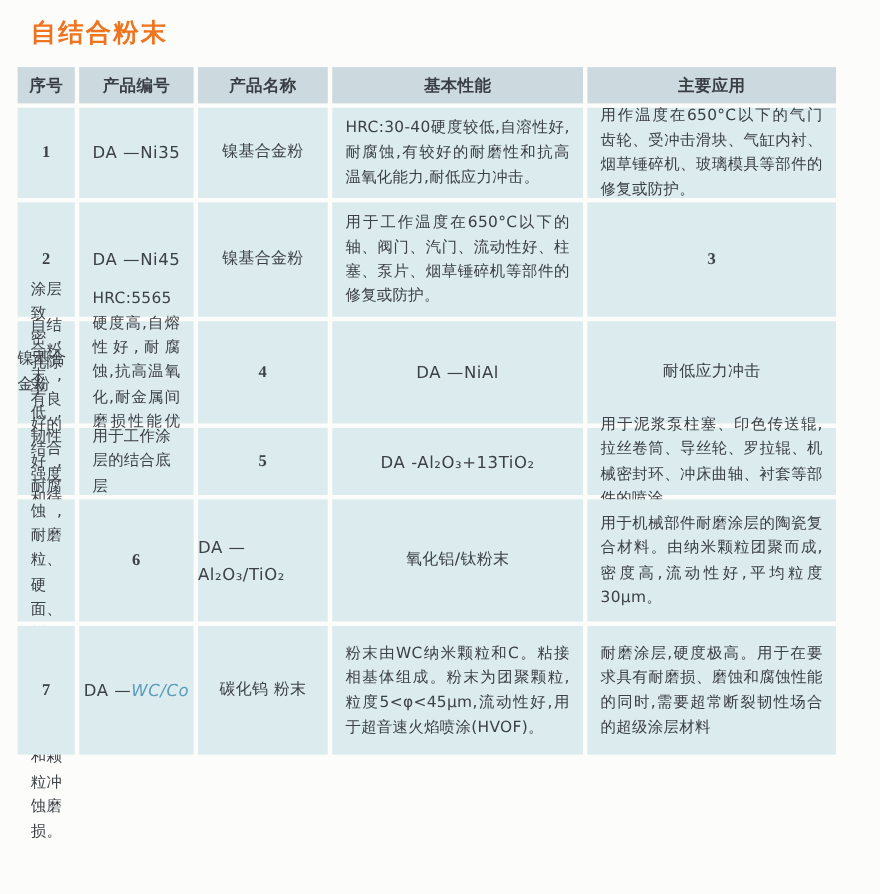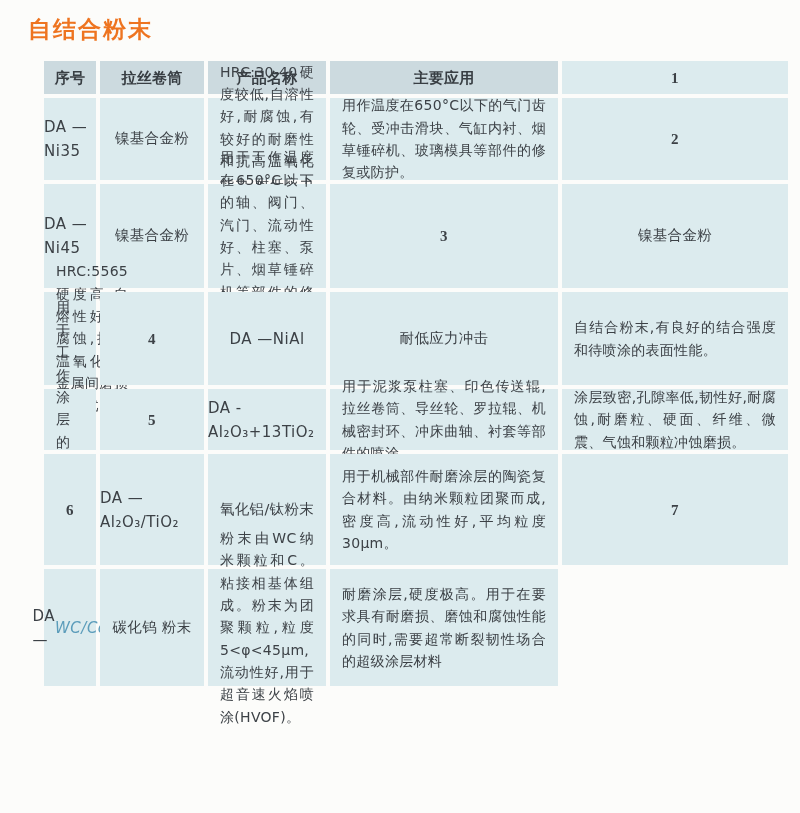--- a/index.html
+++ b/index.html
@@ -21,21 +21,21 @@
   }
   .page-title {
     margin: 14px 0 0 28px;
     font-size: 23px;
     font-weight: bold;
     letter-spacing: 2px;
     color: var(--title);
     height: 28px;
   }
   .materials-table {
-    margin: 19px 0 0 44px;
+    margin: 19px 0 0 16px;
     width: 744px;
     display: grid;
     grid-template-columns: 52px 104px 118px 228px 226px;
     grid-template-rows: 33px 82px 104px 93px 61px 111px 117px 113px;
     gap: 4px;
     background: transparent;
   }
   .cell {
     background: var(--cell-bg);
     display: flex;
@@ -73,22 +73,23 @@
   .code-accent { color: var(--code-accent); font-style: italic; }
 </style>
 </head>
 <body>
 
 <h1 class="page-title">自结合粉末</h1>
 
 <div class="materials-table">
 
   <div class="cell header">序号</div>
-  <div class="cell header">拉丝卷筒</div>
+  <div class="cell header">产品编号</div>
   <div class="cell header">产品名称</div>
+  <div class="cell header">基本性能</div>
   <div class="cell header">主要应用</div>
 
   <div class="cell serial">1</div>
   <div class="cell code">DA —Ni35</div>
   <div class="cell name">镍基合金粉</div>
   <div class="cell text-block">HRC:30-40硬度较低,自溶性好,耐腐蚀,有较好的耐磨性和抗高温氧化能力,耐低应力冲击。</div>
   <div class="cell text-block">用作温度在650°C以下的气门齿轮、受冲击滑块、气缸内衬、烟草锤碎机、玻璃模具等部件的修复或防护。</div>
 
   <div class="cell serial">2</div>
   <div class="cell code">DA —Ni45</div>

